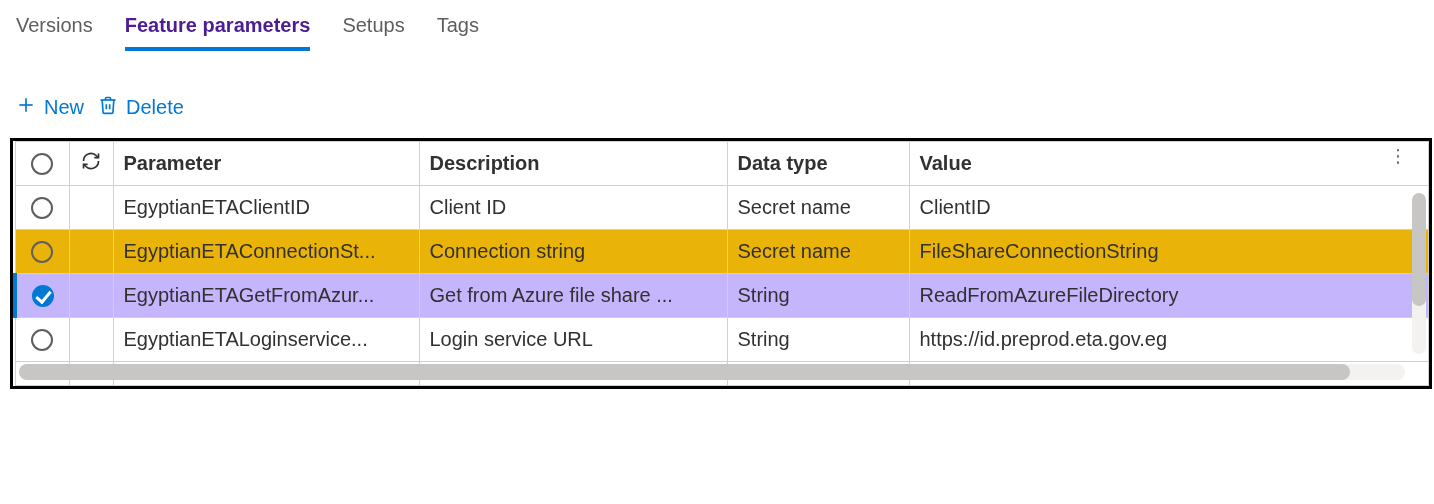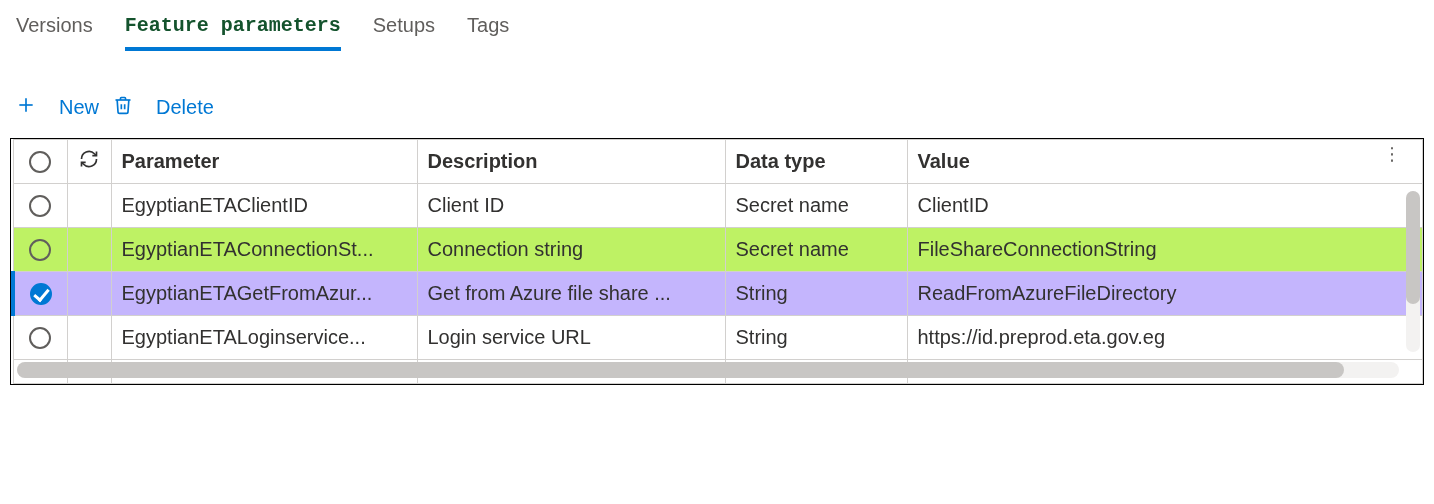--- a/index.html
+++ b/index.html
@@ -19,43 +19,42 @@
     gap: 32px;
     padding: 14px 16px 0 16px;
   }
   .tab {
     padding-bottom: 10px;
     color: #605e5c;
     cursor: pointer;
     border-bottom: 4px solid transparent;
   }
   .tab.active {
-    color: #14532d;
+    color: #4c1d95;
     font-weight: 600;
     border-bottom-color: #0078d4;
-    font-family: Liberation Mono, monospace;
   }
   .toolbar {
     display: flex;
     gap: 14px;
     padding: 44px 16px 18px 16px;
     align-items: center;
   }
   .tool-btn {
     display: inline-flex;
     align-items: center;
-    gap: 23px;
+    gap: 8px;
     color: #0078d4;
     cursor: pointer;
     font-size: 20px;
   }
   .tool-btn svg { width: 20px; height: 20px; }
   .grid-wrap {
-    margin: 0 10px 10px 10px;
-    border: 1px solid #000000;
+    margin: 0 2px 10px 10px;
+    border: 3px solid #000000;
     position: relative;
   }
   table {
     width: 100%;
     border-collapse: collapse;
     table-layout: fixed;
   }
   col.c-sel  { width: 54px; }
   col.c-ref  { width: 44px; }
   col.c-param{ width: 306px; }
@@ -69,21 +68,21 @@
     white-space: nowrap;
     overflow: hidden;
     text-overflow: ellipsis;
   }
   th {
     font-weight: 600;
     background: #fff;
   }
   th.sel-h, td.sel-c { text-align: center; padding: 6px 0; }
   th.ref-h, td.ref-c { text-align: center; padding: 6px 0; }
-  tr.hovered td { background: #bef264; }
+  tr.hovered td { background: #eab308; }
   tr.selected td { background: #c4b5fd; }
   tr.selected td.sel-c, tr.selected td.ref-c { border-left: 4px solid #0078d4; padding-left:0 }
   tr.selected td.ref-c { border-left: none; }
   .radio {
     width: 22px; height: 22px;
     border: 2px solid #605e5c;
     border-radius: 50%;
     display: inline-block;
     vertical-align: middle;
   }

